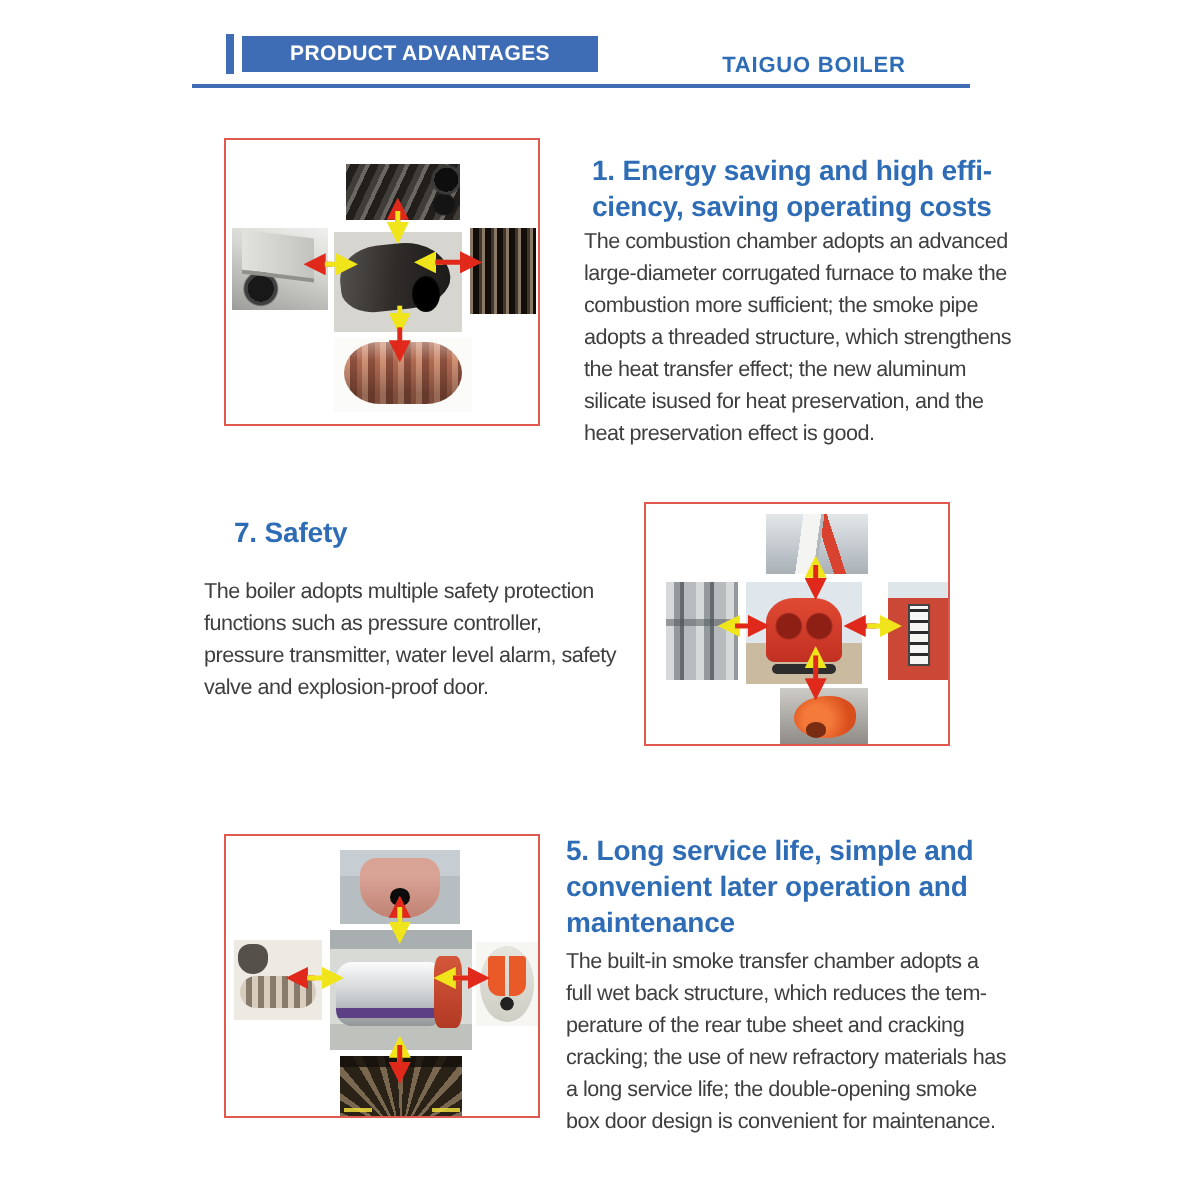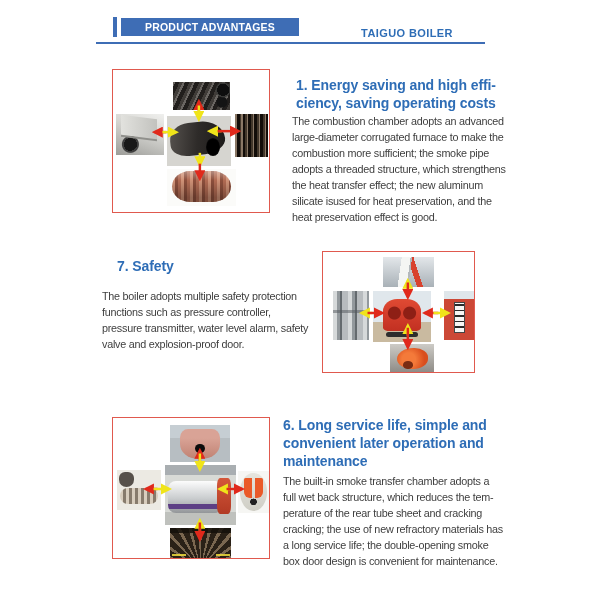--- a/index.html
+++ b/index.html
@@ -210,21 +210,21 @@
       <line x1="88" y1="36" x2="88" y2="52" stroke="#f0e41a" stroke-width="2.5" marker-end="url(#my)"></line>
       <line x1="45" y1="72" x2="33" y2="72" stroke="#e0291b" stroke-width="2.5" marker-end="url(#mr)"></line>
       <line x1="41" y1="72" x2="57" y2="72" stroke="#f0e41a" stroke-width="2.5" marker-end="url(#my)"></line>
       <line x1="119" y1="72" x2="108" y2="72" stroke="#f0e41a" stroke-width="2.5" marker-end="url(#my)"></line>
       <line x1="115" y1="72" x2="131" y2="72" stroke="#e0291b" stroke-width="2.5" marker-end="url(#mr)"></line>
       <line x1="88" y1="116" x2="88" y2="104" stroke="#f0e41a" stroke-width="2.5" marker-end="url(#my)"></line>
       <line x1="88" y1="106" x2="88" y2="123" stroke="#e0291b" stroke-width="2.5" marker-end="url(#mr)"></line>
     </svg>
   </div>
 
-  <div class="h h3">6. Long service life, simple and
+  <div class="h h3">5. Long service life, simple and
 convenient later operation and
 maintenance</div>
   <div class="p p3">The built-in smoke transfer chamber adopts a
 full wet back structure, which reduces the tem-
 perature of the rear tube sheet and cracking
 cracking; the use of new refractory materials has
 a long service life; the double-opening smoke
 box door design is convenient for maintenance.</div>
 
 </div>

